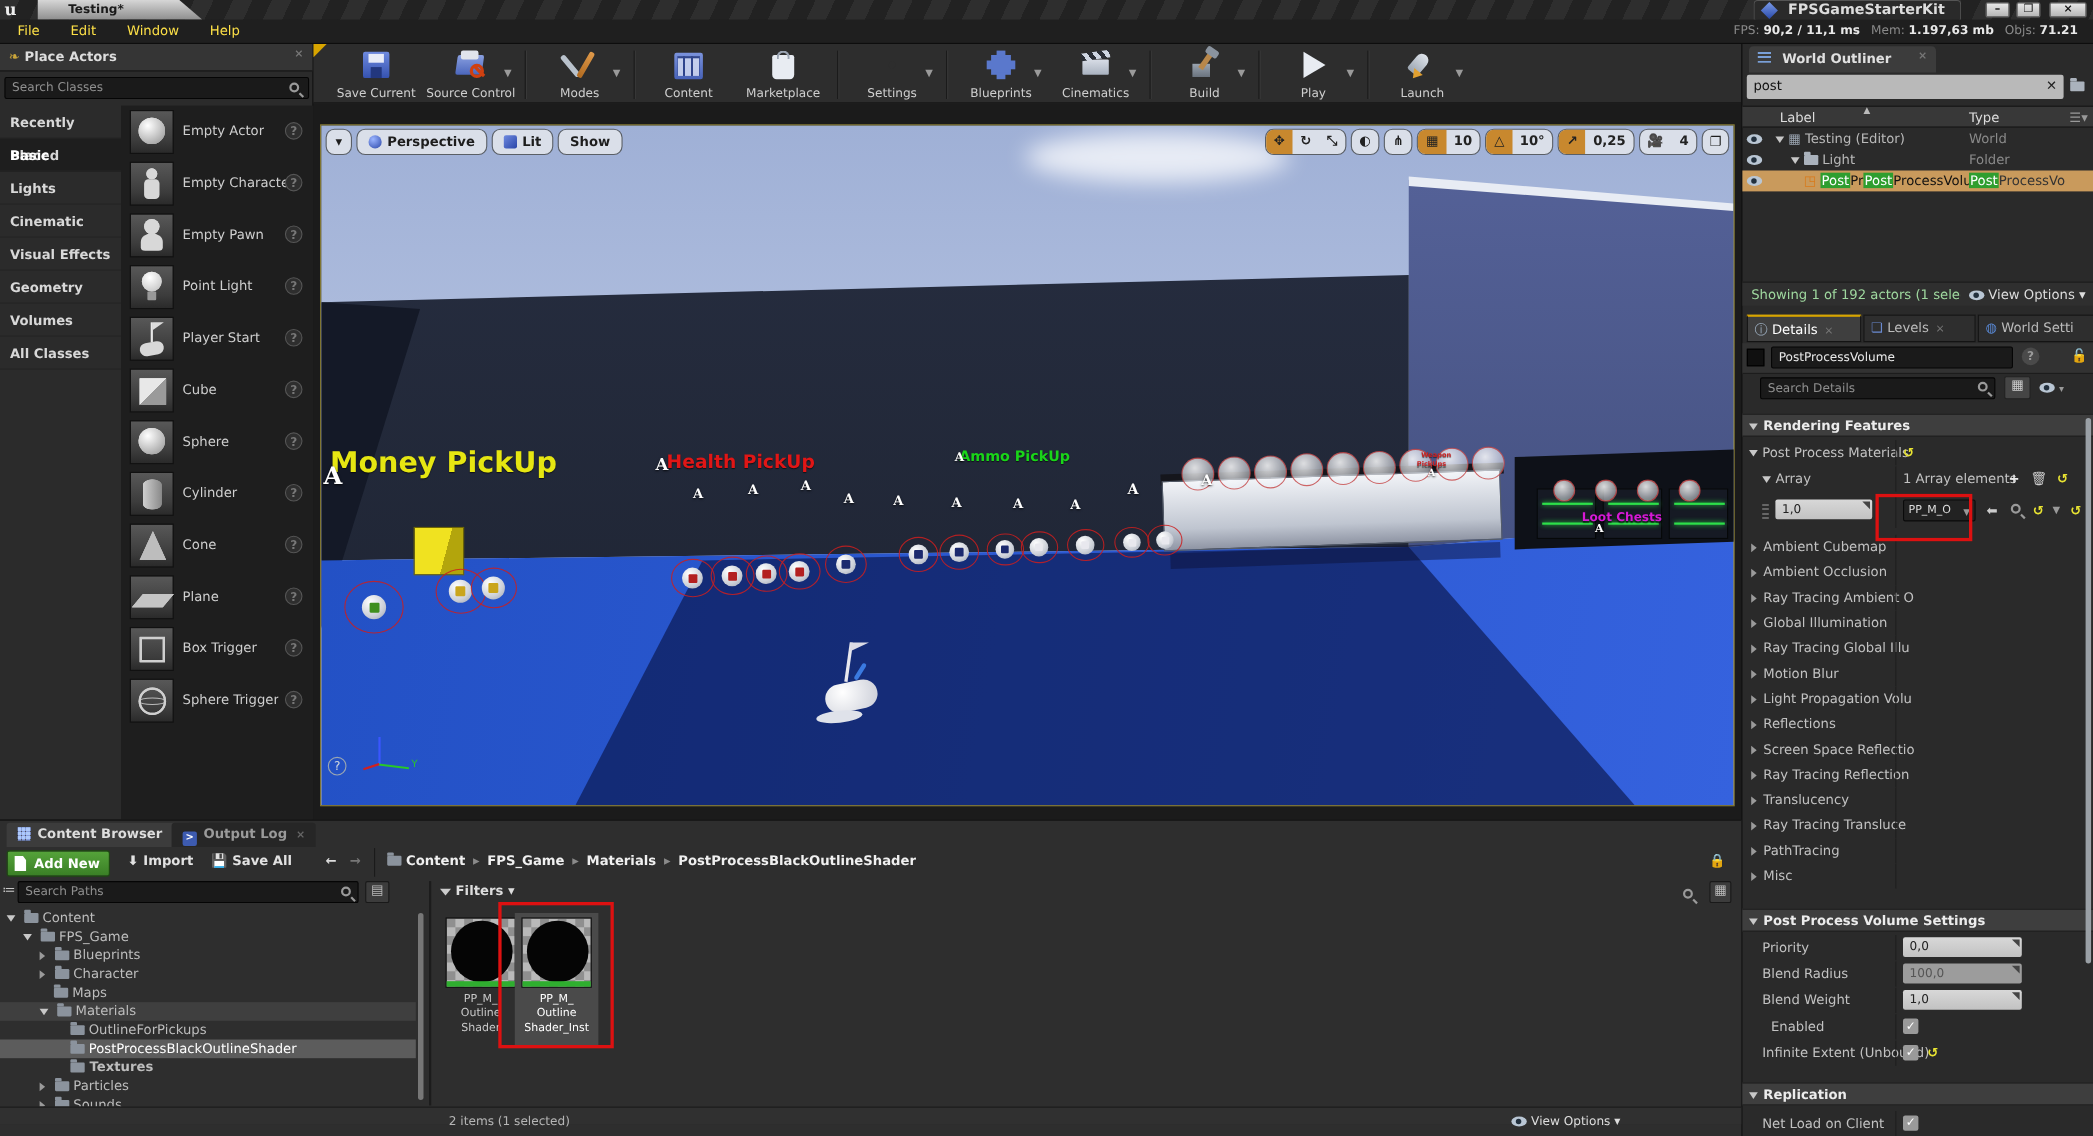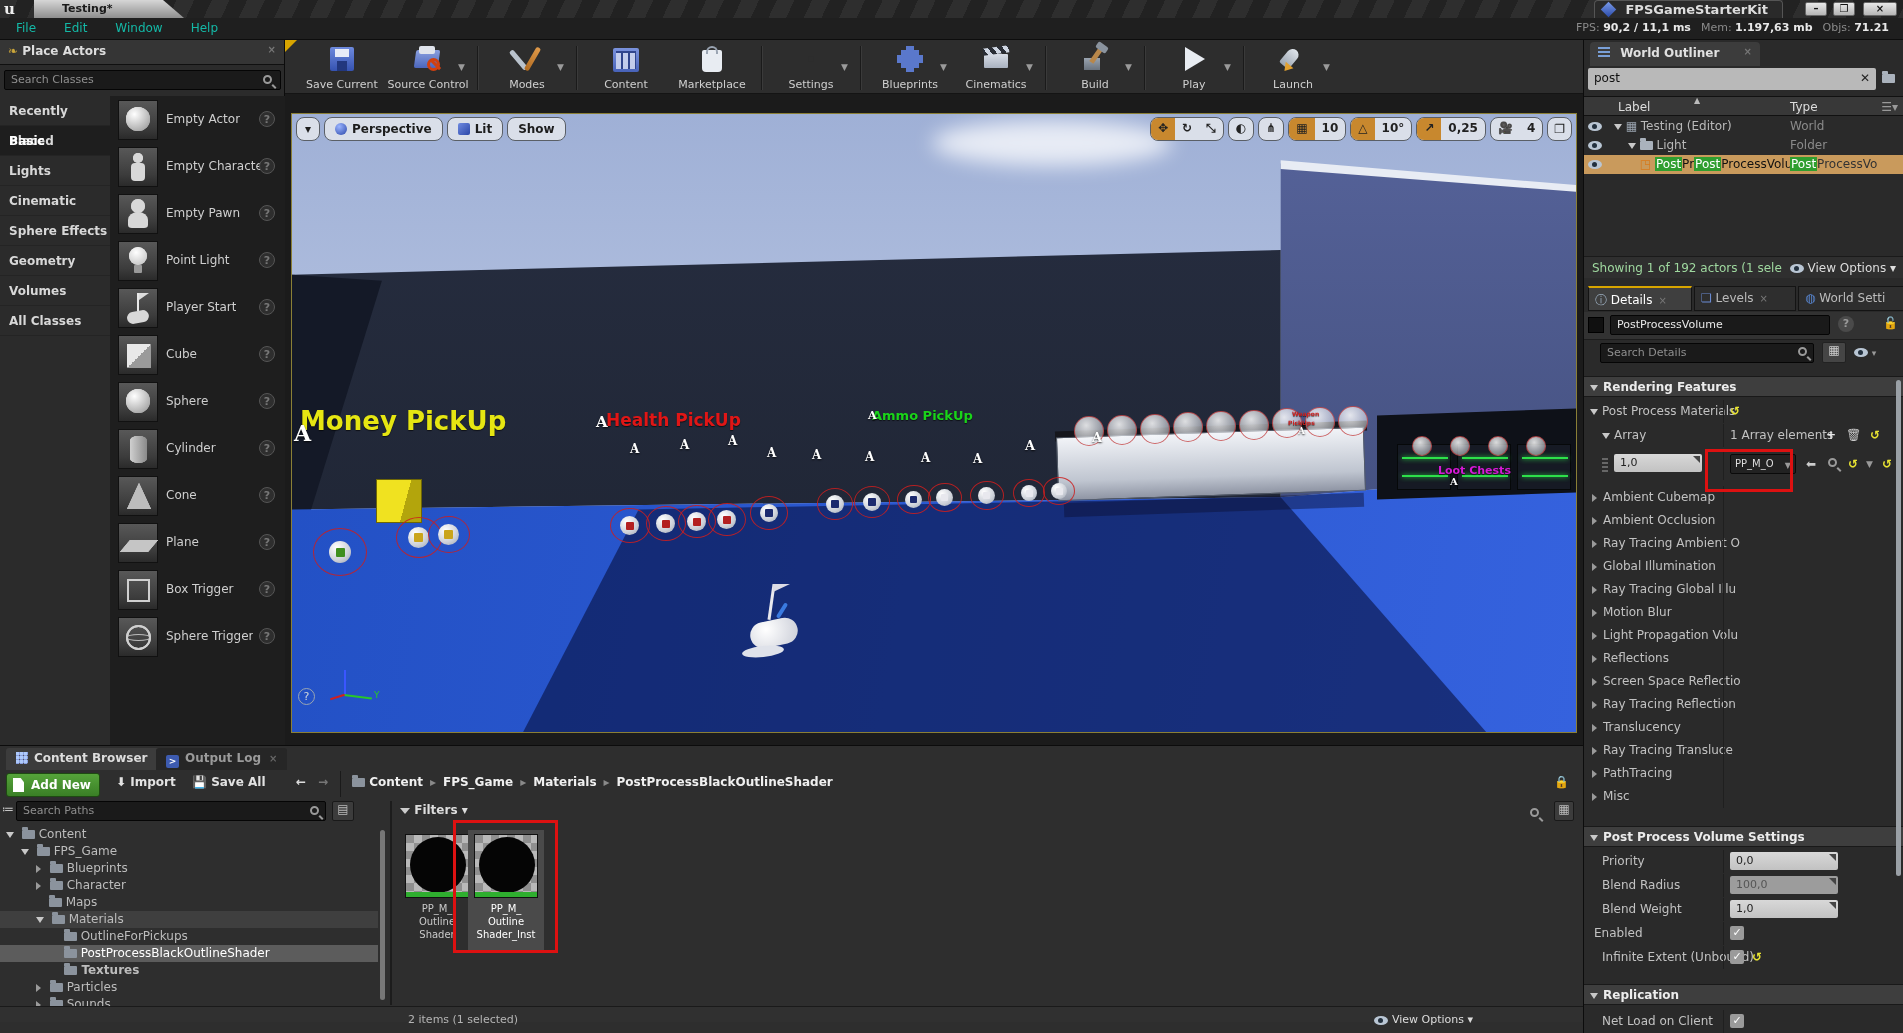--- a/index.html
+++ b/index.html
@@ -8,21 +8,21 @@
 .abs{position:absolute}
 .ell{white-space:nowrap;overflow:hidden}
 
 .titlebar{left:0;top:0;width:1903px;height:18px;background:repeating-linear-gradient(115deg,#2e2e2e 0 16px,#222 16px 32px);}
 .uelogo{left:4px;top:0px;color:#eee;font-weight:bold;font-size:15px;font-family:"DejaVu Serif",serif}
 .leveltab{left:34px;top:0;width:150px;height:18px;background:linear-gradient(#d6d6d6,#8e8e8e);clip-path:polygon(0 0,86% 0,100% 100%,0 100%);color:#1a1a1a;font-weight:bold;padding:2px 0 0 28px;font-size:11px}
 .apptab{right:120px;top:0;height:18px;background:#2a2a2a;border:1px solid #555;border-bottom:none;border-radius:4px 4px 0 0;color:#ddd;font-size:13px;font-weight:bold;padding:1px 14px 0 30px}
 .appdiamond{left:8px;top:3px;width:11px;height:11px;background:linear-gradient(135deg,#7a9ae8,#2a4aa8);transform:rotate(45deg)}
 .winbtn{top:2px;width:22px;height:14px;background:linear-gradient(#e8e8e8,#b5b5b5);border:1px solid #666;border-radius:2px;color:#111;font-size:10px;text-align:center;line-height:12px;font-weight:bold}
 .menubar{left:0;top:18px;width:1903px;height:22px;background:#1f1f1f;border-bottom:1px solid #0d0d0d}
-.menuitem{display:inline-block;padding:3px 14px;color:#14b8a6;font-size:12px}
+.menuitem{display:inline-block;padding:3px 14px;color:#fde047;font-size:12px}
 .stats{position:absolute;right:4px;top:3px;font-size:11px}
 .stats .sl{color:#8a8a8a}.stats .sv{color:#e8e8e8;font-weight:bold;margin-right:10px}
 
 .mag{display:inline-block;width:9px;height:9px;border:2px solid #9a9a9a;border-radius:50%;position:relative;vertical-align:middle}
 .mag::after{content:"";position:absolute;width:2px;height:5px;background:#9a9a9a;left:8px;top:7px;transform:rotate(-45deg)}
 .eye{display:inline-block;width:14px;height:9px;background:#b9c6d4;border-radius:50%;position:relative;vertical-align:middle}
 .eye::after{content:"";position:absolute;width:5px;height:5px;border-radius:50%;background:#22303e;left:4px;top:2px}
 .folder{display:inline-block;width:13px;height:9px;background:#aab2bc;border-radius:1px;position:relative;vertical-align:middle}
 .folder::before{content:"";position:absolute;left:0;top:-3px;width:6px;height:3px;background:#aab2bc;border-radius:1px 1px 0 0}
 .folder.dk{background:#8b939d}.folder.dk::before{background:#8b939d}
@@ -195,21 +195,21 @@
   <div class="abs pasearch darkin">
     <span>Search Classes</span>
     <span class="mag" style="position:absolute;right:8px;top:4px"></span>
   </div>
   <div class="abs pacats">
 
   <div class="pacat">Recently Placed</div>
       <div class="pacat on">Basic</div>
       <div class="pacat">Lights</div>
       <div class="pacat">Cinematic</div>
-      <div class="pacat">Sphere Effects</div>
+      <div class="pacat">Visual Effects</div>
       <div class="pacat">Geometry</div>
       <div class="pacat">Volumes</div>
       <div class="pacat">All Classes</div>
     </div>
   <div class="abs paitems">
 
       <div class="paitem">
         <span class="thumb t-ball">
           <i></i>
           <i class="b"></i>
@@ -758,21 +758,21 @@
   </div>
   <div class="abs prow" style="top:834px">
     <span style="margin-left:18px">Blend Radius</span><span class="psep"></span>
     <span class="numfield dim" style="position:absolute;left:146px;top:2px;width:108px">100,0</span>
   </div>
   <div class="abs prow" style="top:858px">
     <span style="margin-left:18px">Blend Weight</span><span class="psep"></span>
     <span class="numfield" style="position:absolute;left:146px;top:2px;width:108px">1,0</span>
   </div>
   <div class="abs prow" style="top:882px">
-    <span style="margin-left:10px">Enabled</span><span class="psep"></span>
+    <span style="margin-left:26px">Enabled</span><span class="psep"></span>
     <span class="chk" style="position:absolute;left:146px;top:4px">✓</span>
   </div>
   <div class="abs prow" style="top:906px">
     <span style="margin-left:18px">Infinite Extent (Unbound)</span><span class="psep"></span>
     <span class="chk" style="position:absolute;left:146px;top:4px">✓</span>
     <span class="reset" style="position:absolute;left:168px">↺</span>
   </div>
   <div class="abs prophead" style="top:944px"><span class="tri-d" style="margin-right:5px"></span><span>Replication</span></div>
   <div class="abs prow" style="top:970px">
     <span style="margin-left:18px">Net Load on Client</span><span class="psep"></span>

